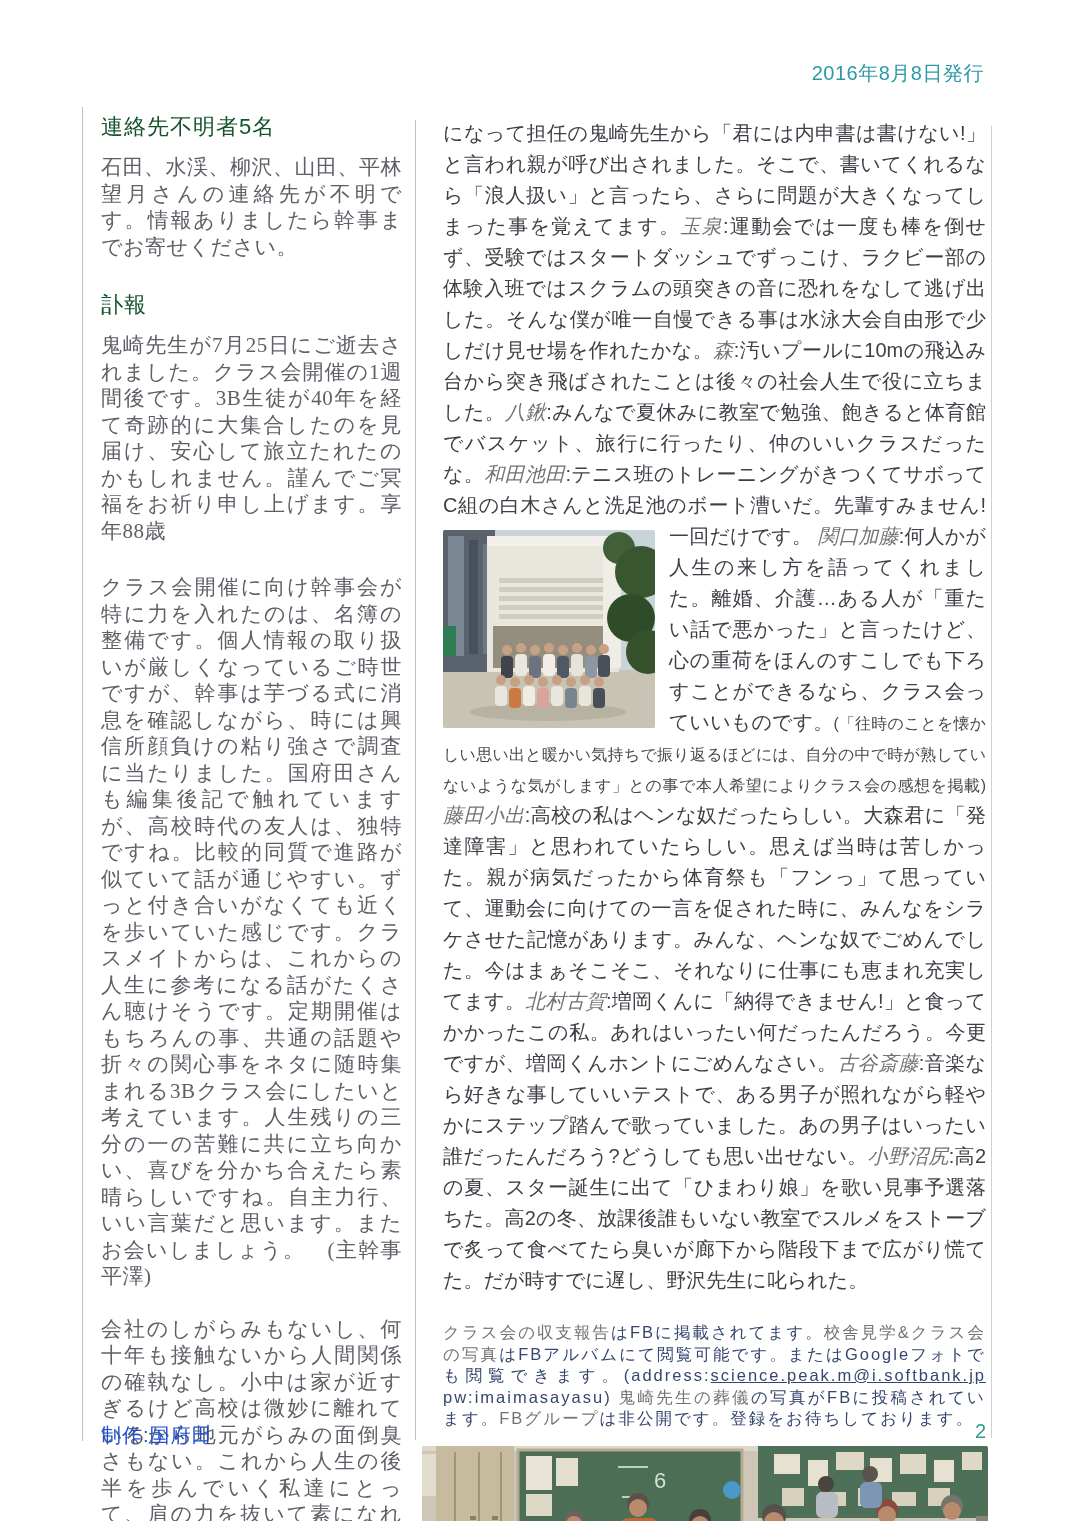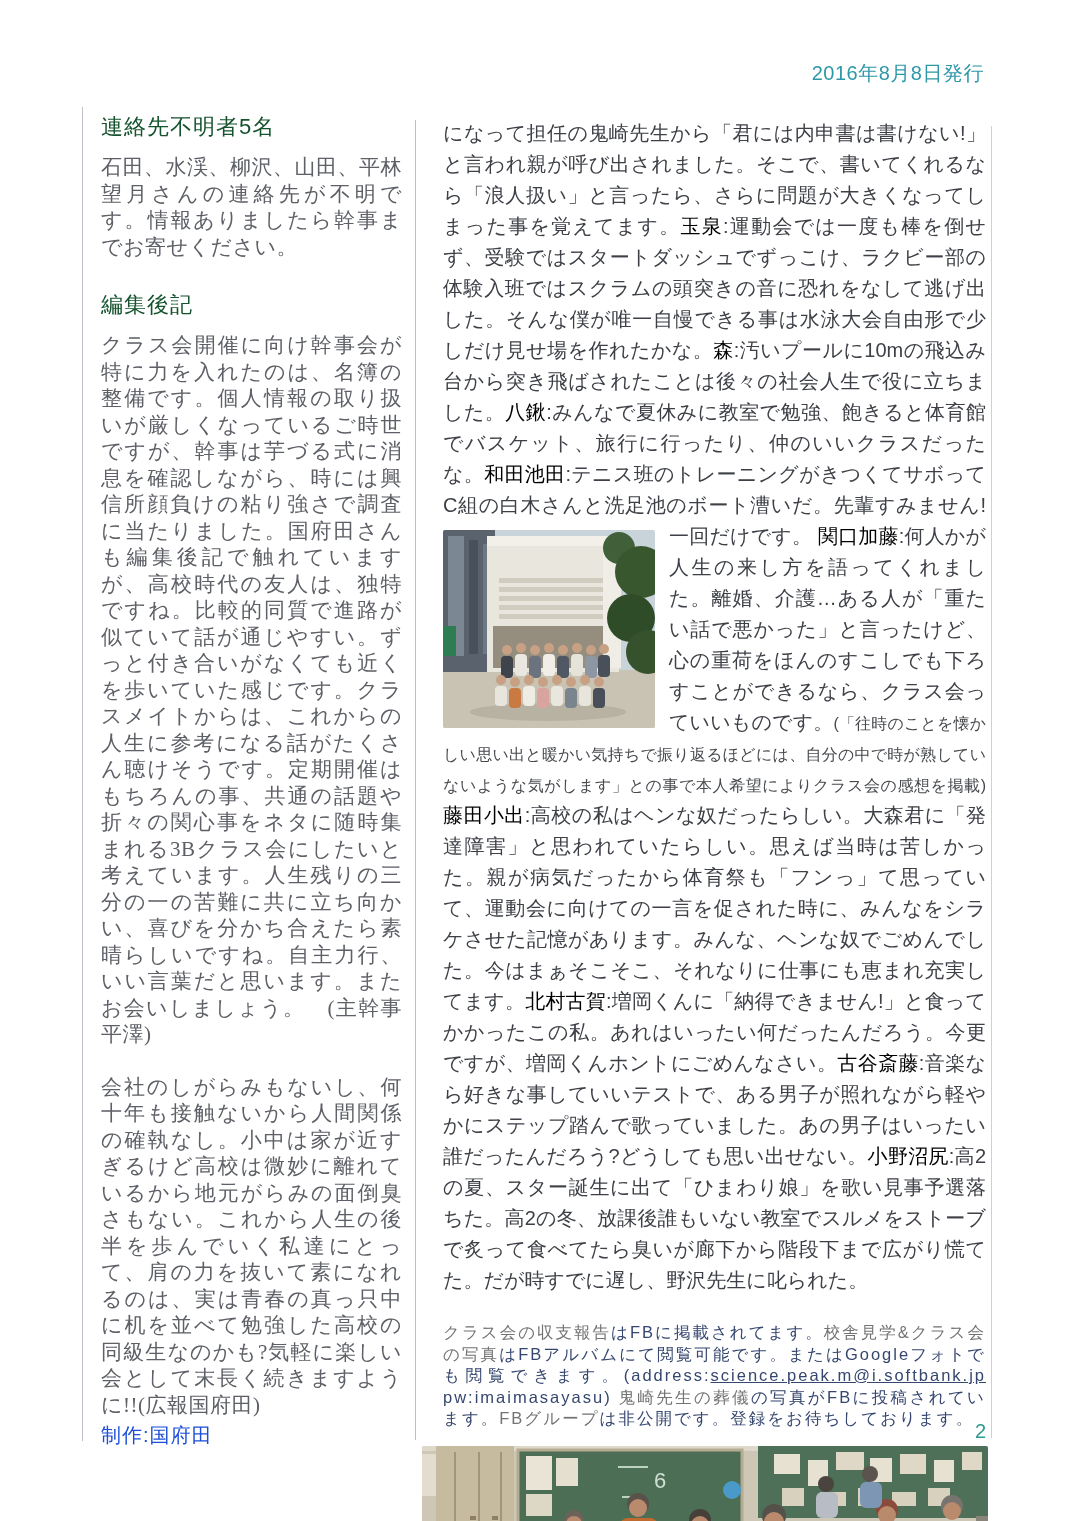--- a/index.html
+++ b/index.html
@@ -18,21 +18,21 @@
   .sec{margin-bottom:30px;}
   .left-col p{
     font-family:"Liberation Serif","DejaVu Serif",serif;
     font-size:21px;line-height:26.5px;color:#5d6066;margin:0 0 26px;
     text-align:justify;letter-spacing:.5px;
   }
   .left-col p:last-child{margin-bottom:0;}
   
   .right-col{position:absolute;left:443px;top:118px;width:543px;}
   .story{font-size:20px;line-height:31px;color:#3d4046;text-align:justify;margin:0;}
-  .run-name{color:#000000;}
+  .run-name{color:#737373;font-style:italic;}
   .run-small{font-size:16px;line-height:26px;color:#46494e;}
   .photo1-wrap{float:left;width:212px;height:198px;margin:9px 14px 6px 0;}
   .photo1-wrap svg{display:block;border-radius:2px;}
   .fb-note{font-size:16.5px;line-height:21.5px;color:#35466f;letter-spacing:2px;margin:26px 0 0;text-align:justify;}
   .run-hl{color:#737373;}
   .run-link{text-decoration:underline;}
   .photo2-wrap{margin-top:16px;margin-left:-21px;width:566px;height:166px;}
   .photo2-wrap svg{display:block;border-radius:2px;}
   .credit{position:absolute;left:101px;top:1422px;color:#1d4ed8;font-size:20px;letter-spacing:1px;}
   .page-num{position:absolute;right:90px;top:1420px;color:#2e9a8f;font-size:20px;}
@@ -47,21 +47,24 @@
   <div class="rule" id="rule-left"></div>
   <div class="rule" id="rule-mid"></div>
   <div class="rule" id="rule-right"></div>
 
   <div class="left-col">
     <div class="sec">
       <h2>連絡先不明者5名</h2>
       <p>石田、水渓、柳沢、山田、平林望月さんの連絡先が不明です。情報ありましたら幹事までお寄せください。</p>
     </div>
     <div class="sec">
-      <h2>編集後記</h2>
+      <h2>訃報</h2>
+      <p>鬼崎先生が7月25日にご逝去されました。クラス会開催の1週間後です。3B生徒が40年を経て奇跡的に大集合したのを見届け、安心して旅立たれたのかもしれません。謹んでご冥福をお祈り申し上げます。享年88歳</p>
+    </div>
+    <div class="sec">
       <p>クラス会開催に向け幹事会が特に力を入れたのは、名簿の整備です。個人情報の取り扱いが厳しくなっているご時世ですが、幹事は芋づる式に消息を確認しながら、時には興信所顔負けの粘り強さで調査に当たりました。国府田さんも編集後記で触れていますが、高校時代の友人は、独特ですね。比較的同質で進路が似ていて話が通じやすい。ずっと付き合いがなくても近くを歩いていた感じです。クラスメイトからは、これからの人生に参考になる話がたくさん聴けそうです。定期開催はもちろんの事、共通の話題や折々の関心事をネタに随時集まれる3Bクラス会にしたいと考えています。人生残りの三分の一の苦難に共に立ち向かい、喜びを分かち合えたら素晴らしいですね。自主力行、いい言葉だと思います。またお会いしましょう。　(主幹事平澤)</p>
       <p>会社のしがらみもないし、何十年も接触ないから人間関係の確執なし。小中は家が近すぎるけど高校は微妙に離れているから地元がらみの面倒臭さもない。これから人生の後半を歩んでいく私達にとって、肩の力を抜いて素になれるのは、実は青春の真っ只中に机を並べて勉強した高校の同級生なのかも?気軽に楽しい会として末長く続きますように!!(広報国府田)</p>
     </div>
   </div>
 
   <div class="right-col">
     <p class="story"><span class="run-text">になって担任の鬼崎先生から「君には内申書は書けない!」と言われ親が呼び出されました。そこで、書いてくれるなら「浪人扱い」と言ったら、さらに問題が大きくなってしまった事を覚えてます。</span><span class="run-name">玉泉</span><span class="run-text">:運動会では一度も棒を倒せず、受験ではスタートダッシュでずっこけ、ラクビー部の体験入班ではスクラムの頭突きの音に恐れをなして逃げ出した。そんな僕が唯一自慢できる事は水泳大会自由形で少しだけ見せ場を作れたかな。</span><span class="run-name">森</span><span class="run-text">:汚いプールに10mの飛込み台から突き飛ばされたことは後々の社会人生で役に立ちました。</span><span class="run-name">八鍬</span><span class="run-text">:みんなで夏休みに教室で勉強、飽きると体育館でバスケット、旅行に行ったり、仲のいいクラスだったな。</span><span class="run-name">和田池田</span><span class="run-text">:テニス班のトレーニングがきつくてサボってC組の白木さんと洗足池のボート漕いだ。先輩すみません!一回だけです。</span>
   <span class="photo1-wrap">
           <svg width="212" height="198" viewBox="0 0 212 198" xmlns="http://www.w3.org/2000/svg">
     <rect width="212" height="198" fill="#c9d3da"></rect>

